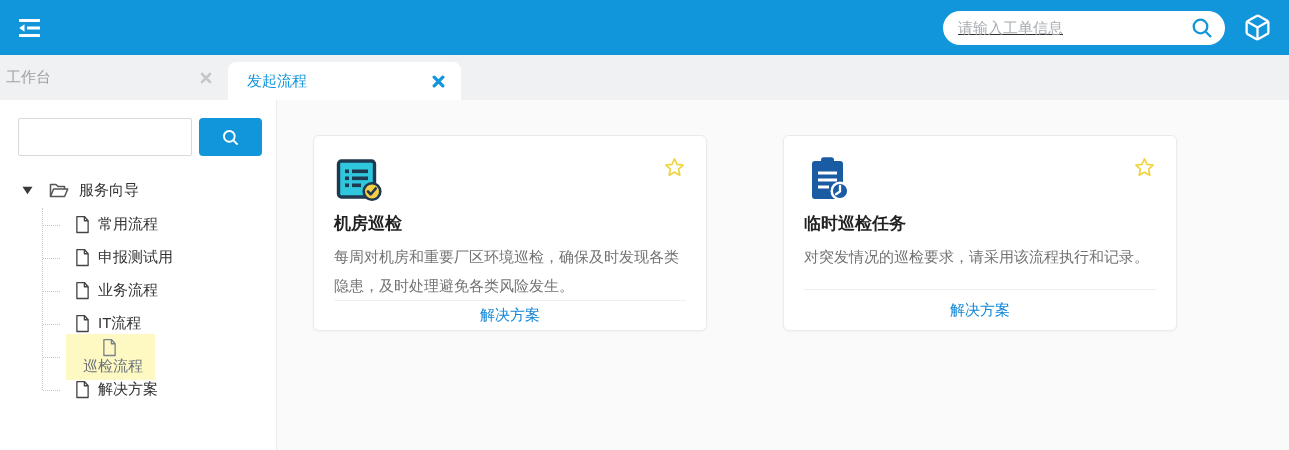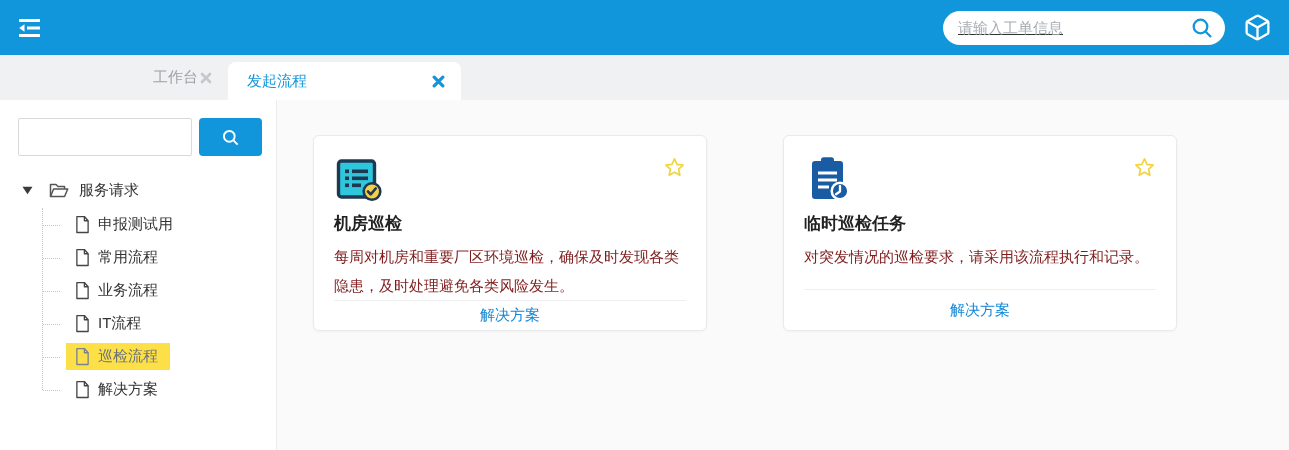--- a/index.html
+++ b/index.html
@@ -14,21 +14,21 @@
   .app-title { color:#fff; font-size:19px; font-weight:bold; margin-left:16px; letter-spacing:1px; }
   .header-search { margin-left:auto; position:relative; width:282px; height:34px; }
   .header-search input { width:100%; height:100%; border:none; border-radius:17px; padding:0 44px 0 15px; font-size:15px; color:#333; outline:none; font-family:inherit;text-decoration:underline; }
   .header-search input::placeholder { color:#a8adb3; }
   .header-search .mag { position:absolute; right:11px; top:5px; cursor:pointer; }
   .cube-btn { margin-left:16px; width:32px; height:32px; display:flex; align-items:center; justify-content:center; cursor:pointer; }
 
   
   .tabbar { height:45px; background:#f0f1f2; display:flex; align-items:flex-end; flex:0 0 auto; }
   .tab { display:flex; align-items:center; cursor:pointer; }
-  .tab.inactive { width:228px; height:45px; padding:0 14px 0 6px;text-align:right; }
+  .tab.inactive { width:228px; height:45px; padding:0 14px 0 6px; }
   .tab.inactive .tab-label { color:#9da3a8; font-size:15px; flex:1; }
   .tab.active { width:233px; height:38px; background:#fff; border-radius:8px 8px 0 0; padding:0 15px 0 19px;font-family:Liberation Mono, monospace; }
   .tab.active .tab-label { color:#1296db; font-size:15px; flex:1; }
   .tab-close { display:flex; align-items:center; justify-content:center; width:16px; height:16px; cursor:pointer; }
 
   
   .content { flex:1; display:flex; min-height:0; }
 
   
   .sidebar { width:277px; background:#fff; border-right:1px solid #ececec; padding-top:18px; }
@@ -39,31 +39,31 @@
   .tree { margin-top:20px; }
   .tree-root { display:flex; align-items:center; padding-left:22px; height:28px; cursor:pointer; }
   .tree-root .root-label { font-size:15px; color:#333; margin-left:10px; }
   .tree-root .folder { margin-left:16px; }
   .tree-children { position:relative; margin-top:4px; }
   .tree-children .vline { position:absolute; left:42px; top:0; height:calc(100% - 16px); border-left:1px dotted #c6c6c6; }
   .tree-row { height:33px; display:flex; align-items:center; padding-left:66px; position:relative; }
   .tree-row::before { content:""; position:absolute; left:43px; top:50%; width:17px; border-top:1px dotted #c6c6c6; }
   .tree-item { display:inline-flex; align-items:center; padding:4px 12px 4px 9px; color:#444; cursor:pointer; }
   .tree-item .item-label { font-size:15px; margin-left:8px; color:#333; }
-  .tree-item.selected { background:#fde047; color:#78828b; }
+  .tree-item.selected { background:#fef9c3; color:#78828b;flex-direction:column; }
   .tree-item.selected .item-label { color:#6b737a; }
 
   
   .main { flex:1; background:#fafafa; padding:35px 0 0 36px; }
   .cards { display:flex; gap:76px; }
   .card { width:394px; height:196px; background:#fff; border:1px solid #e9eaec; border-radius:6px; box-shadow:0 1px 3px rgba(0,0,0,0.04); padding:18px 20px 0 20px; display:flex; flex-direction:column; }
   .card-head { display:flex; align-items:flex-start; justify-content:space-between; }
   .star-btn { cursor:pointer; margin-top:2px; }
   .card-title { margin-top:10px; font-size:17px; font-weight:bold; color:#222; }
-  .card-desc { margin-top:7px; font-size:15px; color:#7f1d1d; line-height:29px; }
+  .card-desc { margin-top:7px; font-size:15px; color:#737373; line-height:29px; }
   .card-footer { margin-top:auto; border-top:1px solid #efefef; height:41px; display:flex; align-items:center; justify-content:center; }
   .card-link { color:#1287d8; font-size:15px; cursor:pointer; text-decoration:none; }
 </style>
 </head>
 <body>
 
 <div class="app">
 
   <div class="header">
     <span class="menu-toggle">
@@ -126,43 +126,43 @@
 
       <div class="tree">
         <div class="tree-root">
           <svg width="11" height="9" viewBox="0 0 11 9">
               <path d="M0.5 0.8 L10.5 0.8 L5.5 8.2 Z" fill="#3a3a3a"></path>
             </svg>
           <svg class="folder" width="20" height="17" viewBox="0 0 20 17" fill="none" stroke="#555" stroke-width="1.5" stroke-linejoin="round">
             <path d="M1.5 14.5 V2.5 H7 L9 4.5 H15.5 V7"></path>
             <path d="M1.5 14.5 L4.6 7 H18.7 L15.6 14.5 Z"></path>
           </svg>
-          <span class="root-label">服务请求</span>
+          <span class="root-label">服务向导</span>
         </div>
 
         <div class="tree-children">
           <div class="vline"></div>
 
           <div class="tree-row">
             <span class="tree-item">
               <svg width="15" height="19" viewBox="0 0 16 20" fill="none" stroke="currentColor" stroke-width="1.4" stroke-linejoin="round">
                   <path d="M2 1.5 h8 l4 4.5 V18.5 H2 Z"></path>
                   <path d="M10 1.5 V6 H14"></path>
                 </svg>
+              <span class="item-label">常用流程</span>
+            </span>
+          </div>
+
+          <div class="tree-row">
+            <span class="tree-item">
+              <svg width="15" height="19" viewBox="0 0 16 20" fill="none" stroke="currentColor" stroke-width="1.4" stroke-linejoin="round">
+                  <path d="M2 1.5 h8 l4 4.5 V18.5 H2 Z"></path>
+                  <path d="M10 1.5 V6 H14"></path>
+                </svg>
               <span class="item-label">申报测试用</span>
-            </span>
-          </div>
-
-          <div class="tree-row">
-            <span class="tree-item">
-              <svg width="15" height="19" viewBox="0 0 16 20" fill="none" stroke="currentColor" stroke-width="1.4" stroke-linejoin="round">
-                  <path d="M2 1.5 h8 l4 4.5 V18.5 H2 Z"></path>
-                  <path d="M10 1.5 V6 H14"></path>
-                </svg>
-              <span class="item-label">常用流程</span>
             </span>
           </div>
 
           <div class="tree-row">
             <span class="tree-item">
               <svg width="15" height="19" viewBox="0 0 16 20" fill="none" stroke="currentColor" stroke-width="1.4" stroke-linejoin="round">
                   <path d="M2 1.5 h8 l4 4.5 V18.5 H2 Z"></path>
                   <path d="M10 1.5 V6 H14"></path>
                 </svg>
               <span class="item-label">业务流程</span>

